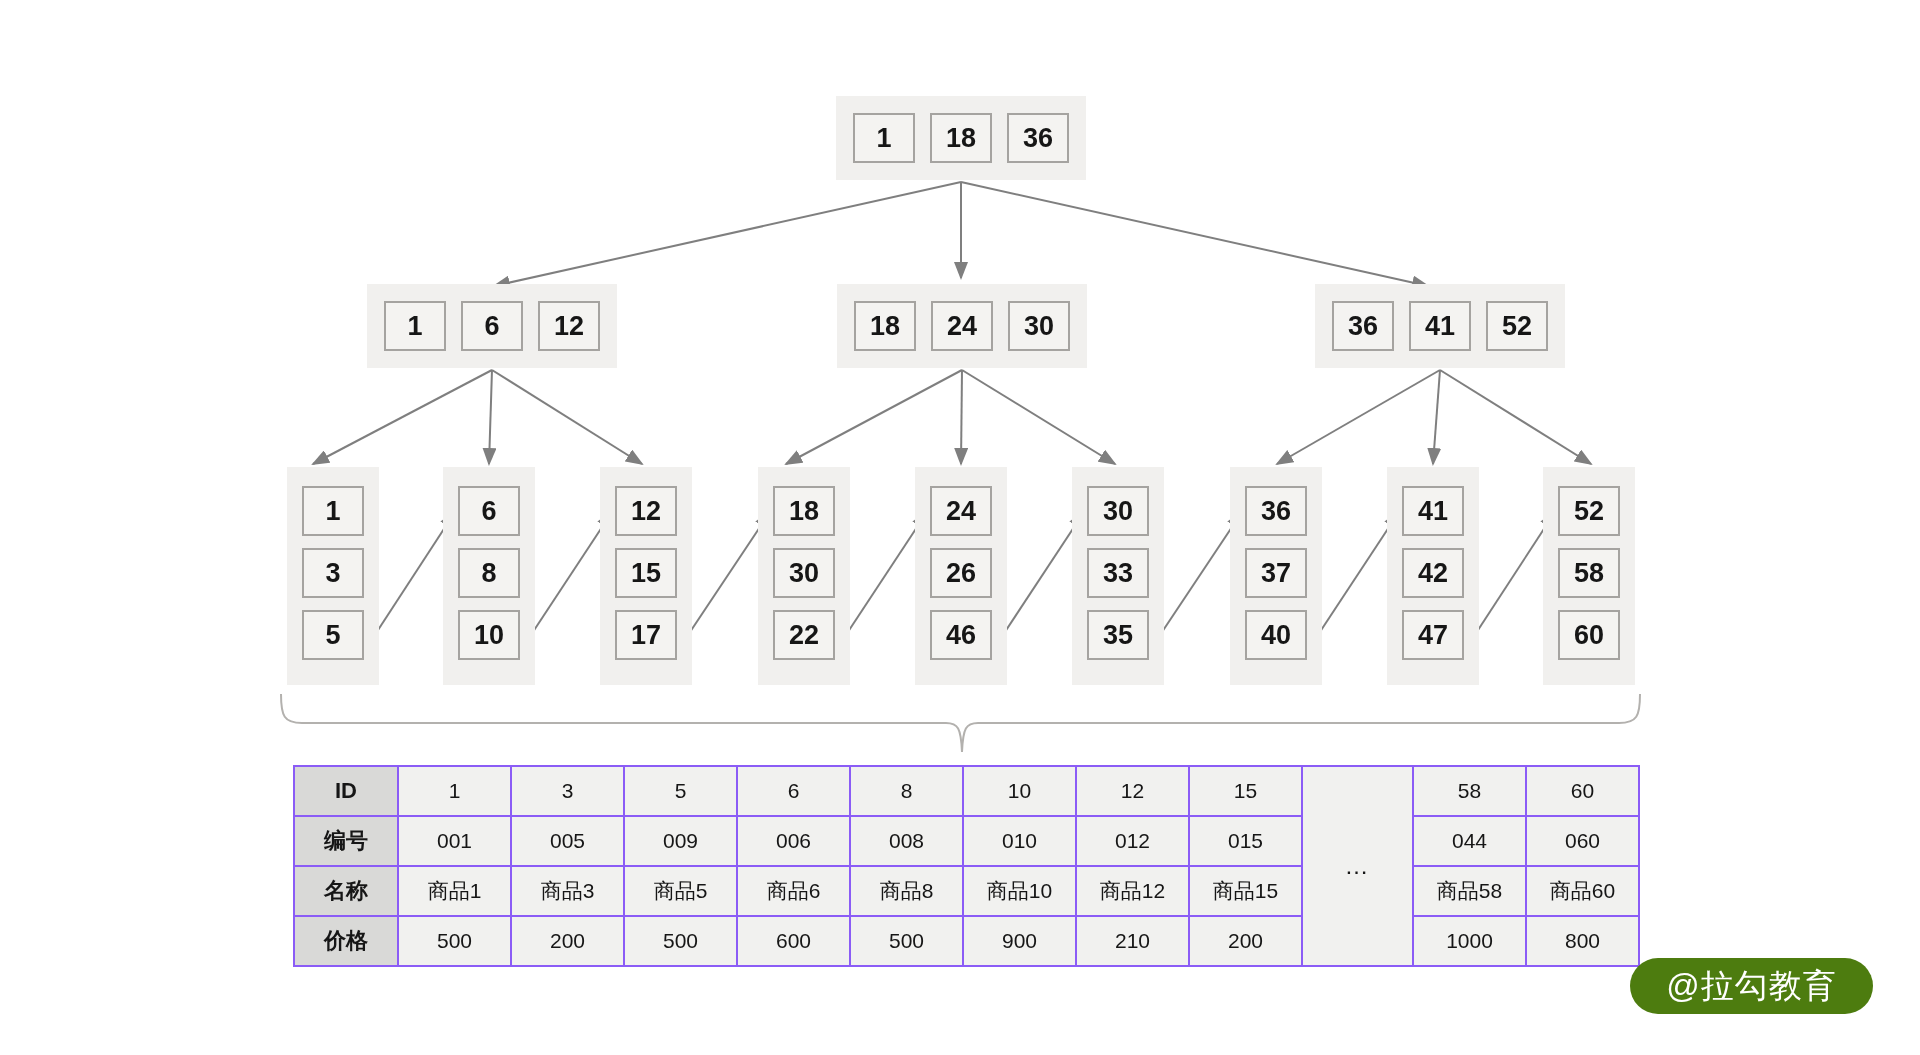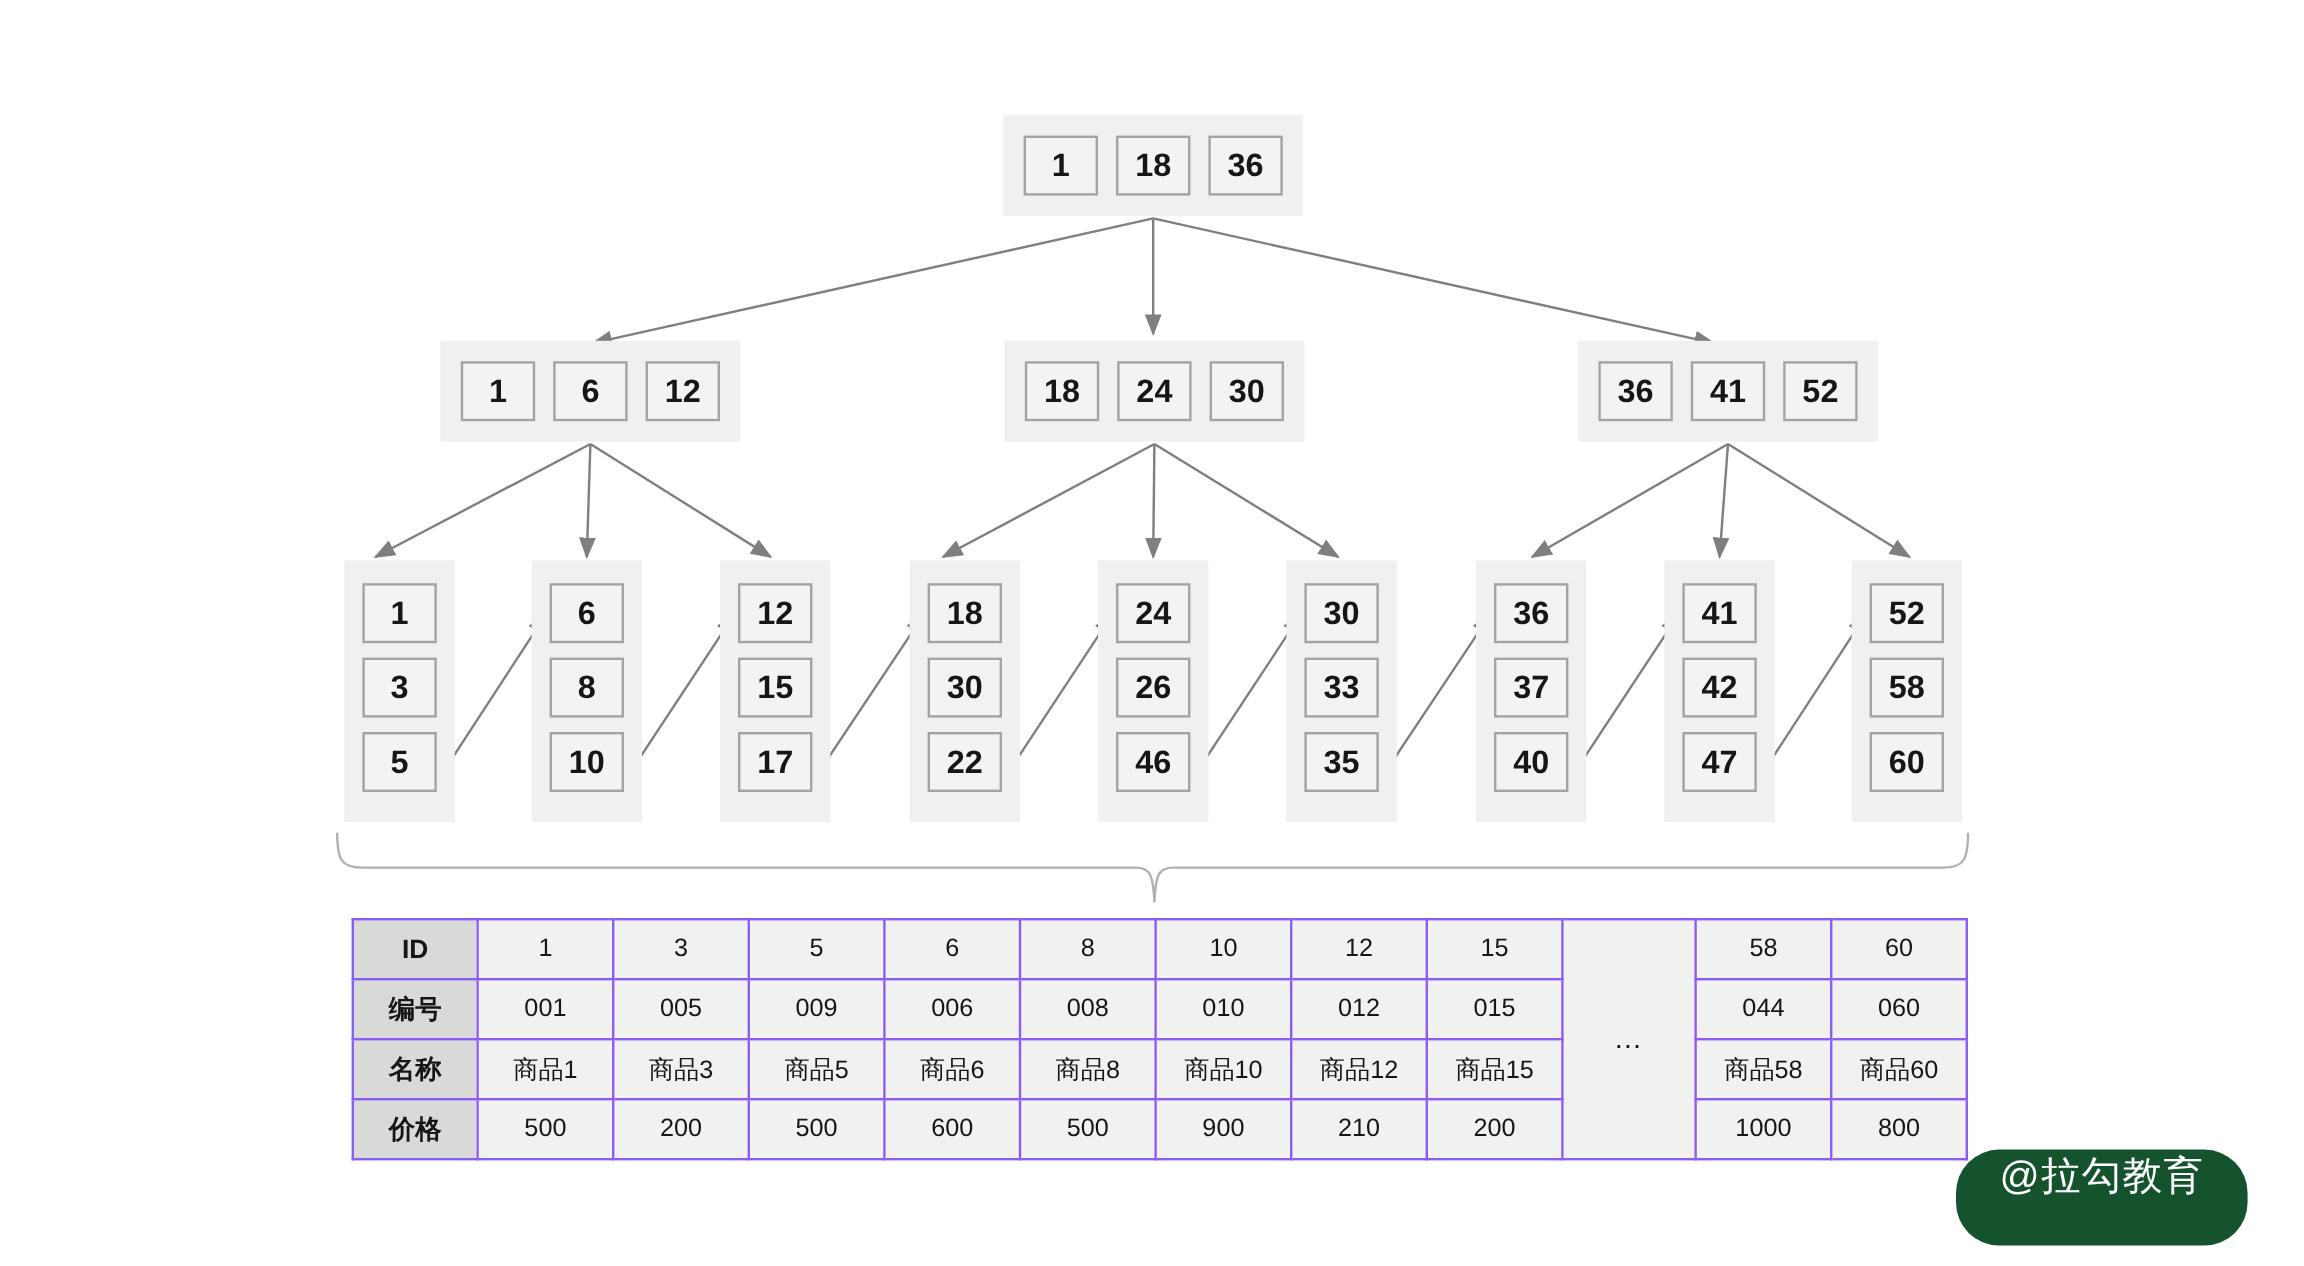--- a/index.html
+++ b/index.html
@@ -27,22 +27,22 @@
     position:absolute;left:293px;top:765px;border-collapse:collapse;table-layout:fixed;
   }
   #index-table td,#index-table th{
     border:2px solid #8b5cf6;height:48px;padding:0;text-align:center;vertical-align:middle;
     font-size:21px;background:#f1f1ef;overflow:hidden;white-space:nowrap;
   }
   #index-table th{background:#d9d9d7;font-size:22px;font-weight:700;}
   #index-table td.ellipsis-cell{font-size:24px;letter-spacing:2px;}
   
   .watermark{
-    position:absolute;left:1630px;top:958px;width:243px;height:80px;border-radius:36px;
-    background:#14532d;display:flex;align-items:flex-start;justify-content:center;
+    position:absolute;left:1630px;top:958px;width:243px;height:56px;border-radius:36px;
+    background:#4d7c0f;display:flex;align-items:center;justify-content:center;
   }
   .watermark span{color:#ffffff;font-size:33px;letter-spacing:1px;font-weight:400;}
 </style>
 </head>
 <body>
 
 <div class="canvas">
 
   <svg id="edges" width="1920" height="1055" viewBox="0 0 1920 1055">
     <defs>

